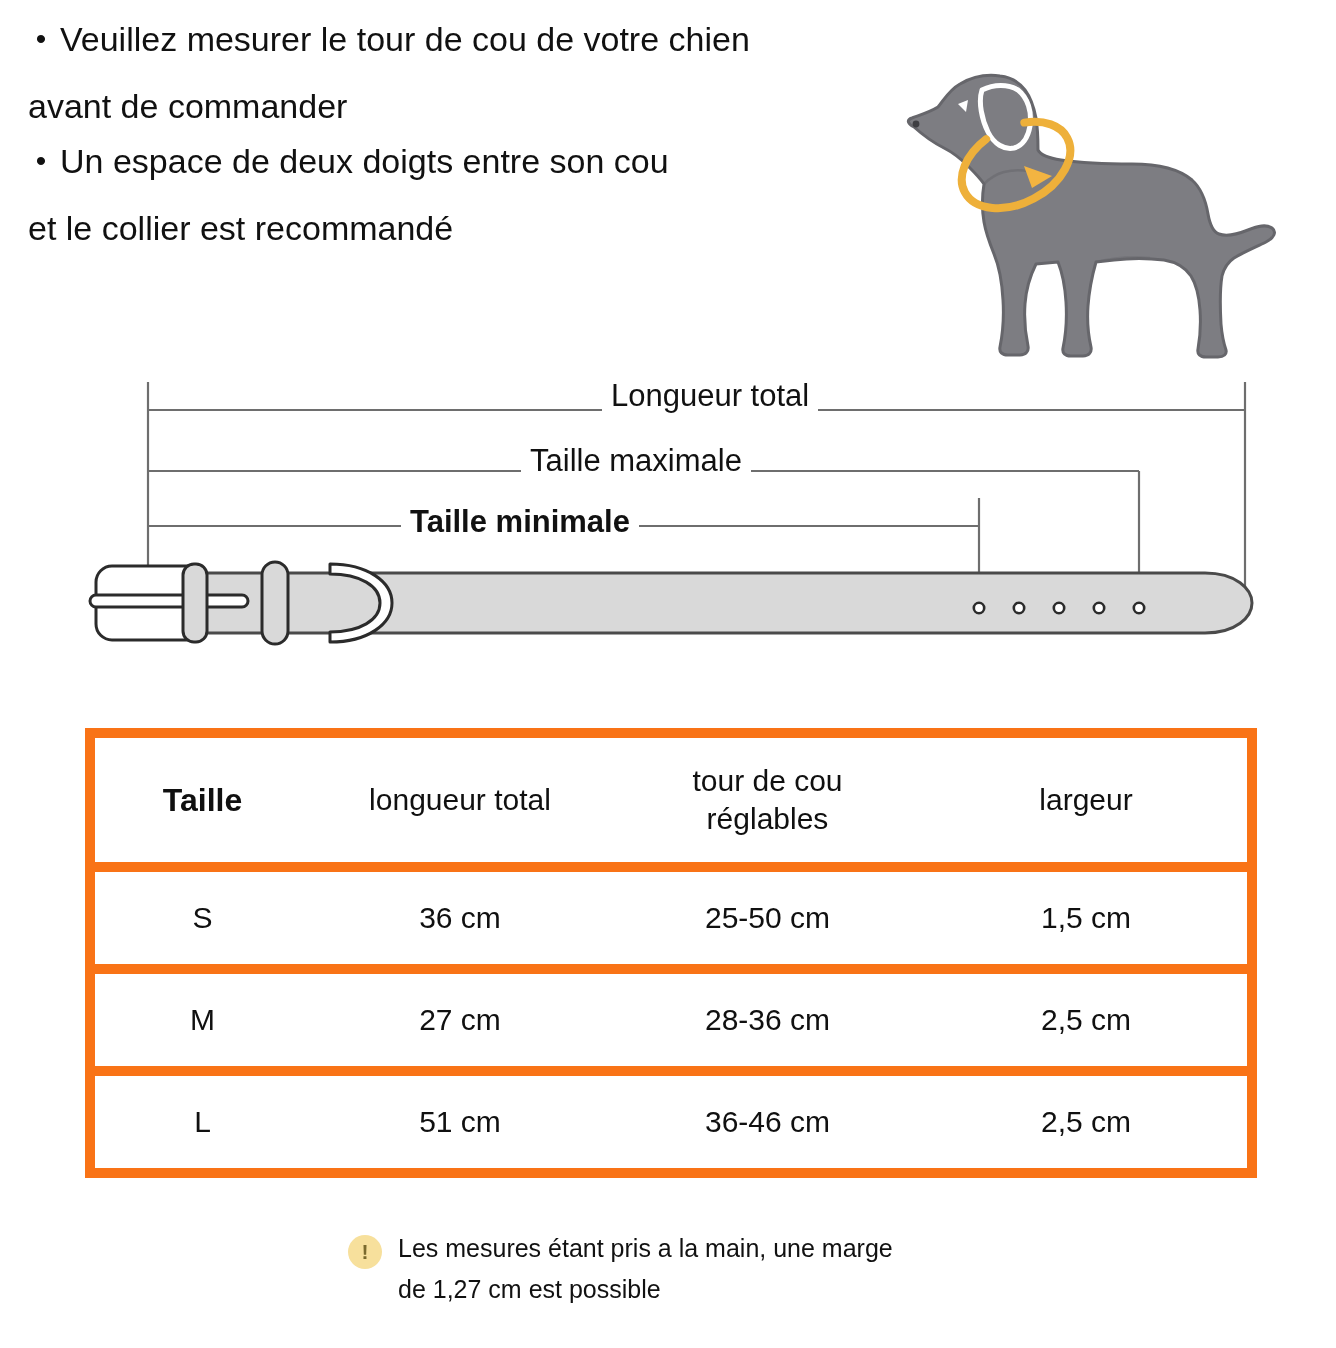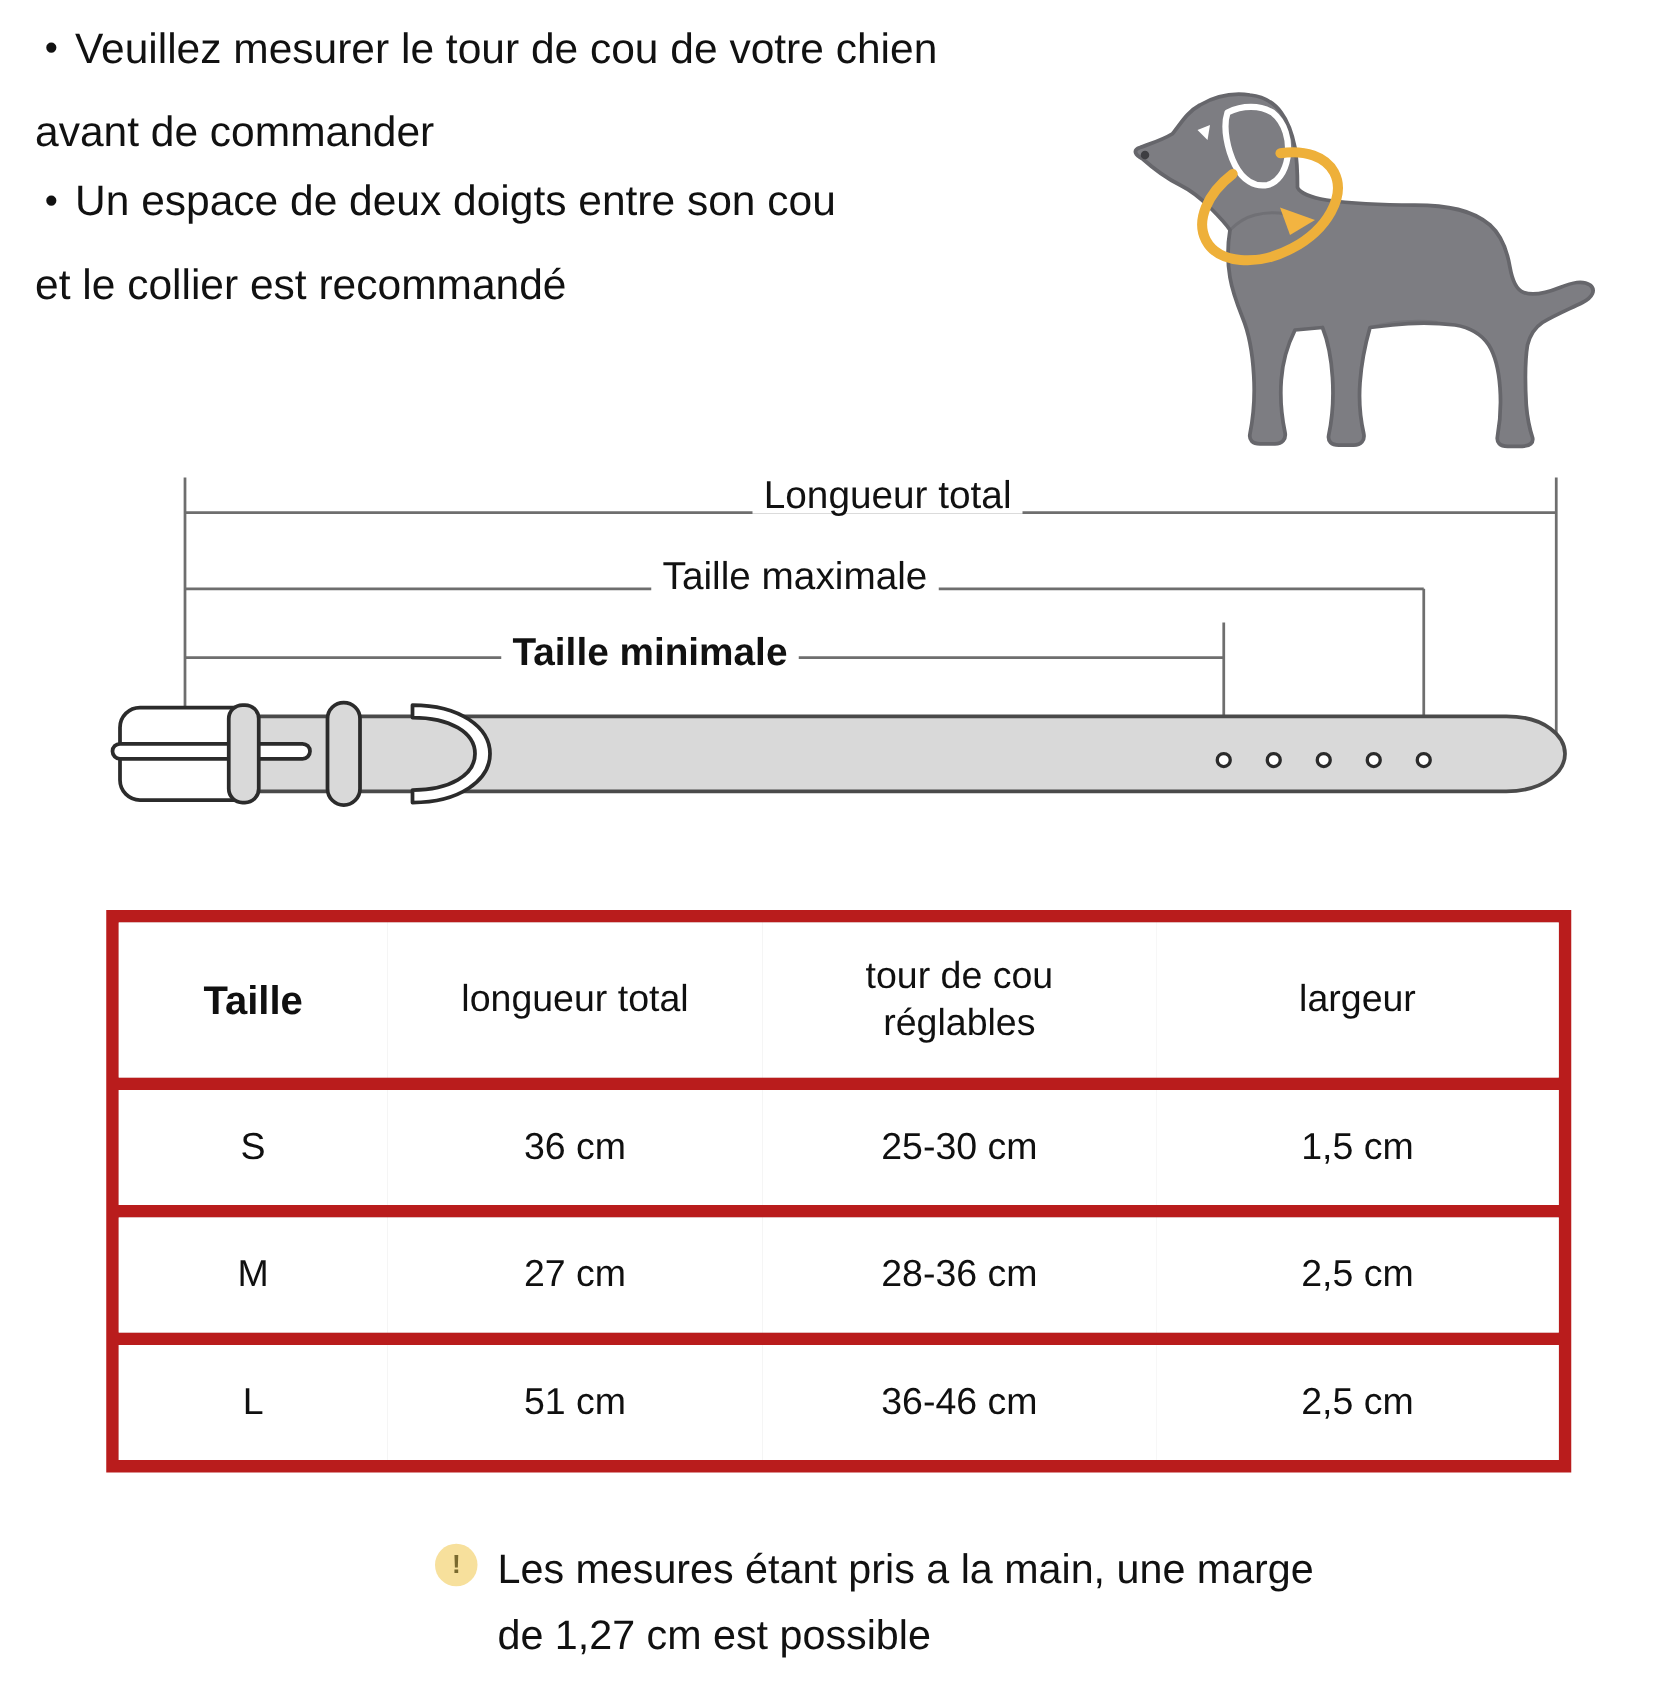--- a/index.html
+++ b/index.html
@@ -74,21 +74,21 @@
   #label-longueur { left: 602px; top: 12px; }
   #label-max      { left: 521px; top: 77px; }
   #label-min      { left: 401px; top: 138px; font-weight: bold; }
 
   
   #size-table {
     position: absolute;
     left: 85px;
     top: 728px;
     width: 1172px;
-    background: #b91c1c;
+    background: #f97316;
     padding: 10px;
     box-sizing: border-box;
   }
   .trow {
     display: flex;
     background: #d5d5d5;
   }
   .trow + .trow { margin-top: 10px; }
   .tcell {
     background: #ffffff;
@@ -126,21 +126,21 @@
     background: #f7e09c;
     color: #7a6a2e;
     font-size: 21px;
     font-weight: bold;
     line-height: 34px;
     text-align: center;
     margin-top: 7px;
   }
   #footnote-text {
     margin-left: 16px;
-    font-size: 33px;
+    font-size: 25px;
     line-height: 1.62;
     color: #111111;
     white-space: pre-line;
   }
 </style>
 </head>
 <body>
 
 <div id="page">
 
@@ -274,21 +274,21 @@
         </span>
       </div>
       <div class="tcell c4">
         <span>largeur</span>
       </div>
     </div>
 
     <div class="trow body">
       <div class="tcell c1">S</div>
       <div class="tcell c2">36 cm</div>
-      <div class="tcell c3">25-30 cm</div>
+      <div class="tcell c3">25-50 cm</div>
       <div class="tcell c4">1,5 cm</div>
     </div>
 
     <div class="trow body">
       <div class="tcell c1">M</div>
       <div class="tcell c2">27 cm</div>
       <div class="tcell c3">28-36 cm</div>
       <div class="tcell c4">2,5 cm</div>
     </div>
 

